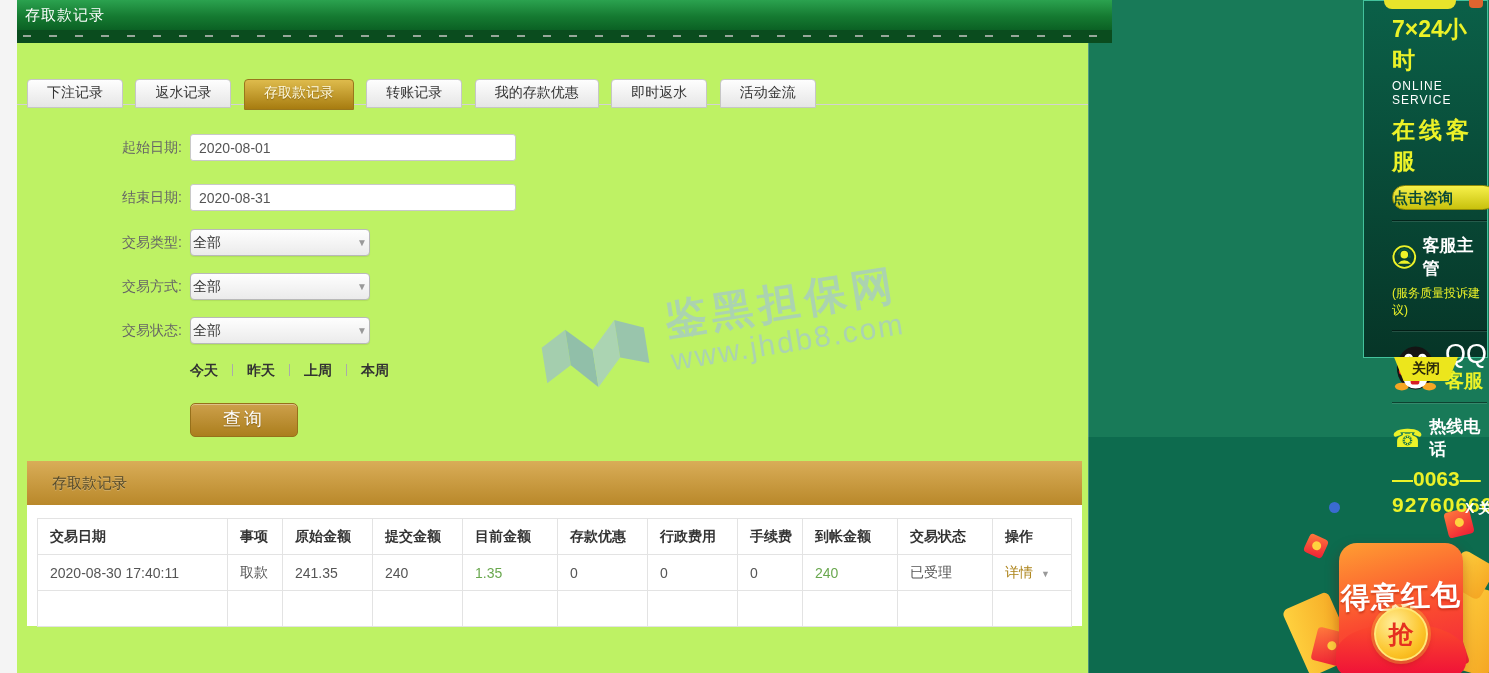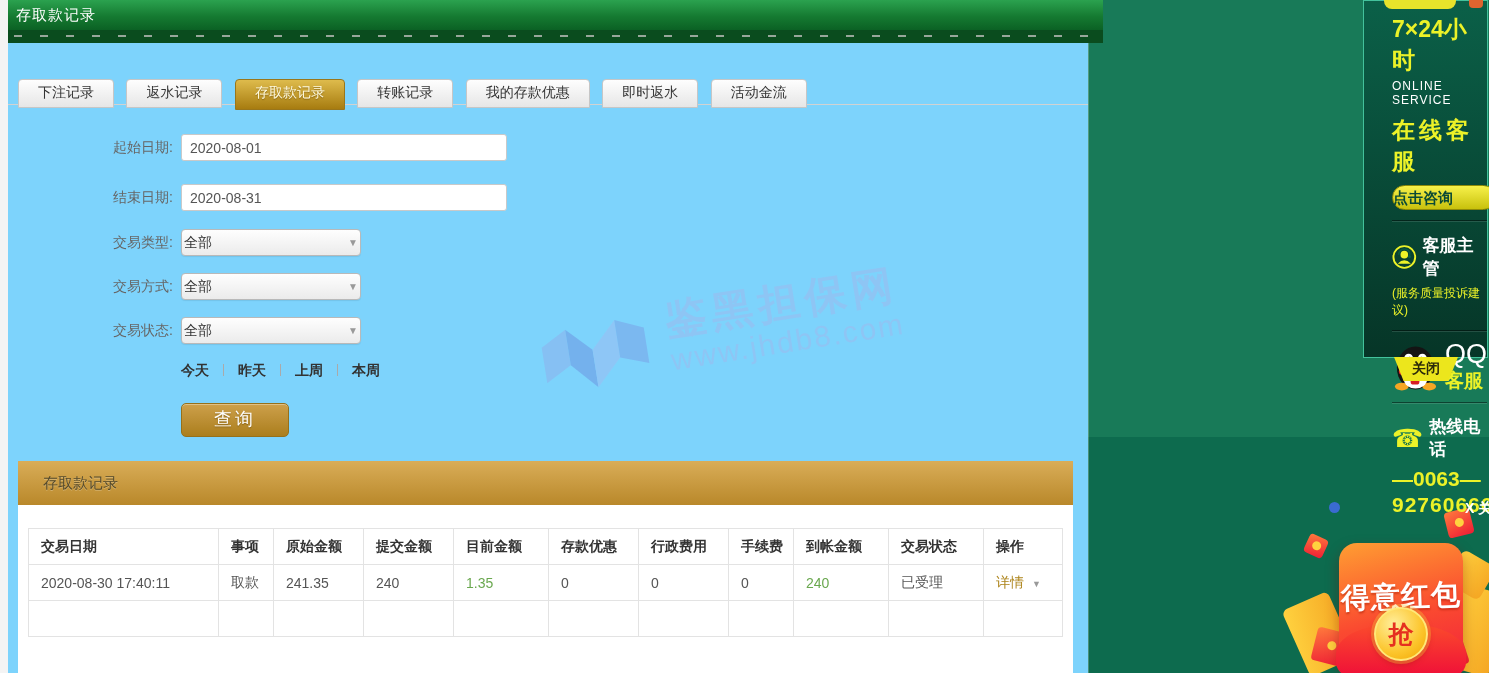--- a/index.html
+++ b/index.html
@@ -1,20 +1,20 @@
 <!DOCTYPE html>
 <html><head>
 <meta charset="utf-8">
 <style>
   * { margin:0; padding:0; box-sizing:border-box; }
   html,body { width:1489px; height:673px; overflow:hidden; }
   body { font-family:"Liberation Sans","DejaVu Sans",sans-serif; background:#f4f4f4; position:relative; }
 
   
-  .main-area { position:absolute; left:8px; top:0; width:1088px; height:673px; background:#7dd3fc; }
+  .main-area { position:absolute; left:17px; top:0; width:1088px; height:673px; background:#bef264; }
 
   .topbar { position:absolute; left:0; top:0; width:1095px; height:30px;
             background:linear-gradient(180deg,#2ba24f 0%,#157a31 55%,#0b6124 100%); z-index:3; }
   .topbar-title { color:#fff; font-size:15px; padding:6px 0 0 8px; letter-spacing:1px; }
   .topbar-strip { position:absolute; left:0; top:30px; width:1095px; height:13px; background:#0a4c1e; z-index:3; }
   .topbar-strip::after { content:""; position:absolute; left:6px; right:6px; top:5px; height:2px;
             background:repeating-linear-gradient(90deg,#98a79b 0 8px,transparent 8px 26px); }
 
   .tabs { position:absolute; left:10px; top:78px; height:27px; white-space:nowrap; z-index:2; }
   .tabs-line { position:absolute; left:0; top:104px; width:1088px; border-top:1px solid #d2d2d2; }
@@ -40,22 +40,22 @@
   .qsep { display:inline-block; width:1px; height:12px; background:#aaa; margin:0 14px; vertical-align:-1px; }
   .query-btn { position:absolute; left:173px; top:403px; width:108px; height:34px; border:1px solid #96701a;
          border-radius:5px; background:linear-gradient(#cda04b,#ab7e1d); color:#fff; font-size:18px;
          letter-spacing:3px; text-align:center; line-height:30px; cursor:pointer;
          text-shadow:0 1px 1px rgba(90,60,0,.5); box-shadow:inset 0 1px 0 rgba(255,255,255,.35); }
 
   
   .panel-header { position:absolute; left:10px; top:461px; width:1055px; height:44px;
          background:linear-gradient(#d9ad58,#b9882a); line-height:44px; padding-left:25px;
          font-size:15px; color:#544a2c; text-shadow:0 1px 0 rgba(255,255,255,.25); }
-  .panel-body { position:absolute; left:10px; top:505px; width:1055px; height:168px;
-         background:#fff; padding:23px 10px 0; }
+  .panel-body { position:absolute; left:10px; top:505px; width:1055px; height:121px;
+         background:#fff; padding:13px 10px 0; }
   table.rec { width:100%; border-collapse:collapse; table-layout:fixed; }
   .rec th, .rec td { border:1px solid #e3e3e3; height:36px; padding-left:12px; text-align:left;
          font-size:14px; overflow:hidden; white-space:nowrap; }
   .rec th { color:#333; font-weight:bold; background:#fff; }
   .rec td { color:#555; }
   .rec td.green { color:#6aa84f; }
   .detail-link { color:#ad841b; cursor:pointer;margin-top:36px; }
   .detail-arrow { color:#999; font-size:9px; margin-left:8px; cursor:pointer; }
 
   

